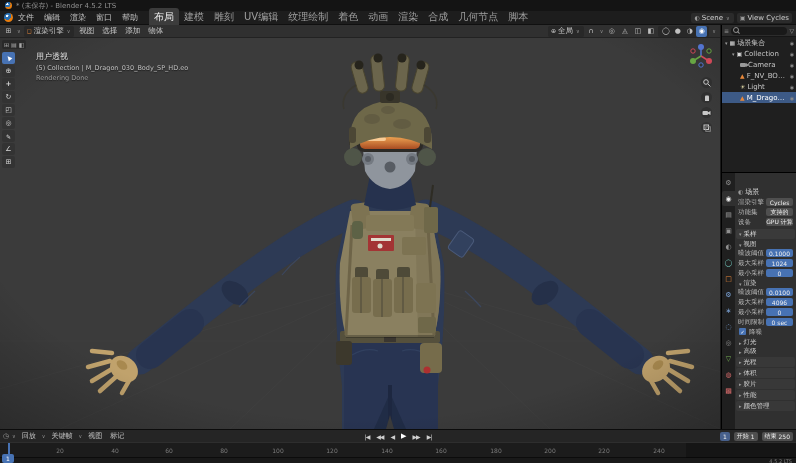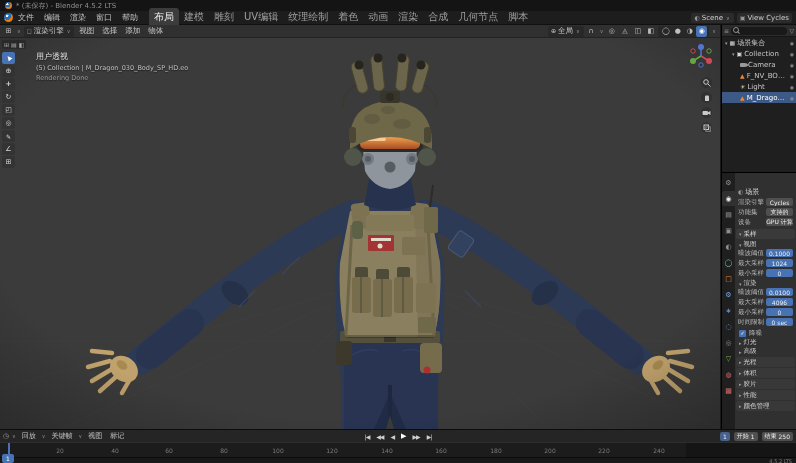--- a/index.html
+++ b/index.html
@@ -78,21 +78,21 @@
   .pbody{flex:1;padding:13px 1px;overflow:hidden}
   .pbread{height:12px;display:flex;align-items:center;gap:2px;font-size:7px;color:#d8d8d8;padding:0 2px}
   .prow{display:flex;align-items:flex-start;height:10px;padding:0 2px;gap:2px}
   .plabel{flex:1;font-size:6.5px;color:#b8b8b8;white-space:nowrap;overflow:hidden}
   .pchip{width:27px;height:8px;flex:none;border-radius:2px;background:#4f4f4f;font-size:6px;color:#eee;
          display:flex;align-items:center;justify-content:center;white-space:nowrap;overflow:hidden}
   .pchip.blue{background:#4772b3}
   .phead{display:flex;align-items:center;height:10px;background:#3a3a3a;border-radius:2px;margin:1px 0;
          padding:0 3px;font-size:6.5px;color:#e0e0e0;gap:2px}
   .psub{display:flex;align-items:center;height:9px;padding:0 3px;font-size:6.5px;color:#cdcdcd;gap:2px}
-  .pcheckrow{display:flex;align-items:center;height:10px;gap:3px;padding:0 3px}
+  .pcheckrow{display:flex;align-items:flex-start;height:10px;gap:3px;padding:0 3px}
   .cbox{width:7px;height:7px;background:#4772b3;border-radius:1px;color:#fff;font-size:5px;display:flex;align-items:center;justify-content:center}
   .pcol{display:flex;align-items:center;height:10px;background:#383838;border-radius:2px;margin:1px 0;padding:0 3px;font-size:6.5px;color:#cfcfcf;gap:2px}
   .tri{font-size:5px;color:#9a9a9a}
   
   .tlh{position:absolute;left:0;top:429px;width:796px;height:13px;background:#252525;border-top:1px solid #0c0c0c;
        display:flex;align-items:center;gap:2px;padding:0 3px;font-size:7px;z-index:2}
   .tlmenu{padding:15px 3px;color:#c3c3c3}
   .transport{position:absolute;left:50%;transform:translateX(-50%);display:flex;align-items:center;gap:3px}
   .tb{font-size:6px;color:#cfcfcf;letter-spacing:-1px;padding:0 2px}
   .tb.play{color:#fff;font-size:7px}

